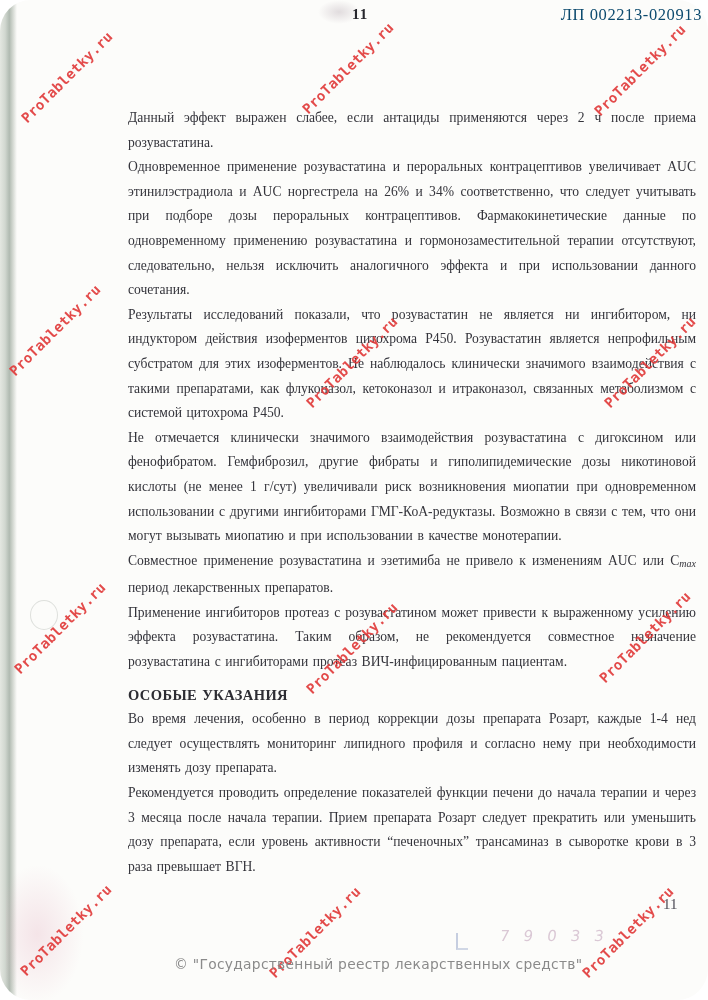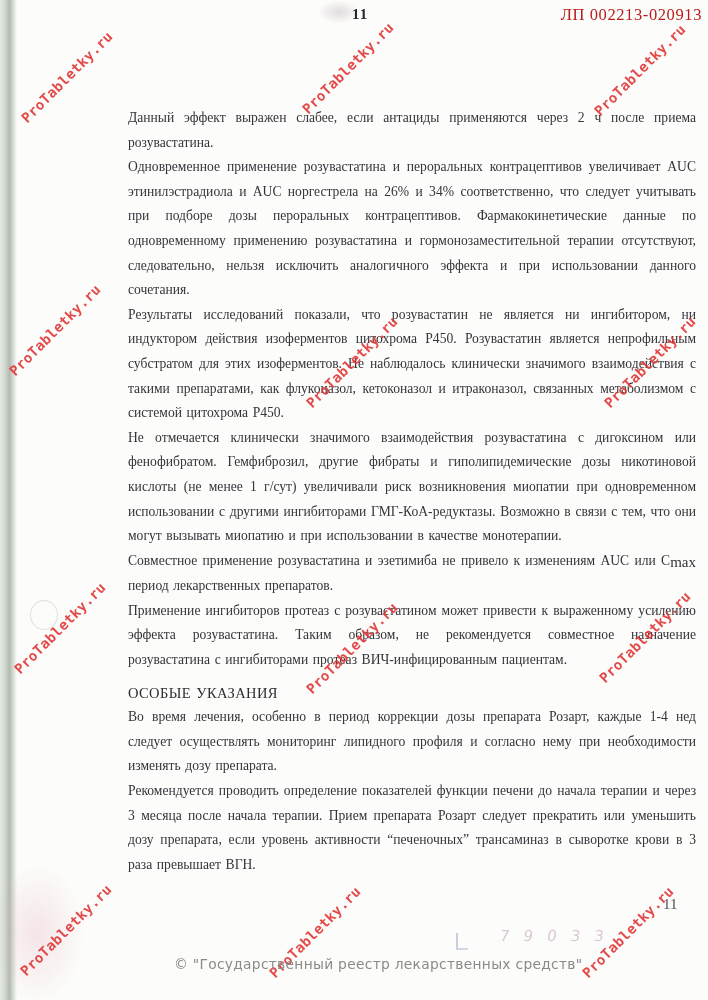--- a/index.html
+++ b/index.html
@@ -1,19 +1,20 @@
 <!DOCTYPE html>
 <html><head>
 <meta charset="utf-8">
 <style>
   html, body { margin:0; padding:0; background:#ffffff; }
   .page {
     position:relative; width:708px; height:1000px;
     background:#fcfcfa; overflow:hidden;
     font-family:"Liberation Serif", serif;
+    border-radius:31px;
   }
   
   .edge-band {
     position:absolute; left:0; top:0; width:17px; height:1000px;
     background:linear-gradient(90deg,#e1e5de 0%,#ccd3cb 30%,#a8b3a9 55%,#d3d8d1 78%,rgba(250,250,248,0) 100%);
     opacity:.9;
   }
   .smudge-top {
     position:absolute; left:318px; top:0; width:42px; height:24px;
     background:radial-gradient(ellipse at center, rgba(198,188,194,.5), rgba(198,188,194,0) 70%);
@@ -25,33 +26,33 @@
   .circle-artifact {
     position:absolute; left:30px; top:600px; width:26px; height:28px;
     border:1.5px solid rgba(165,172,166,.35); border-radius:50%;
   }
   .header-pagenum {
     position:absolute; left:352px; top:6px;
     font-size:15px; font-weight:bold; color:#26262c; letter-spacing:1px;
   }
   .reg-number {
     position:absolute; right:6px; top:5px;
-    font-size:16.5px; color:#b91c1c; letter-spacing:.6px;
+    font-size:16.5px; color:#0c4a6e; letter-spacing:.6px;
   }
   .content {
     position:absolute; left:128px; top:106px; width:568px;
     font-size:13.6px; line-height:24.6px; color:#34343b;
     text-align:justify; word-spacing:1.2px;
   }
   .content p { margin:0; }
   .content h2 {
-    margin:8px 0 0 0; font-size:14.5px; font-weight:normal;
+    margin:8px 0 0 0; font-size:14.5px; font-weight:bold;
     letter-spacing:.4px; color:#2d2d33; text-align:left;
   }
-  .content sub { font-size:15px; vertical-align:-2px; }
+  .content sub { font-size:10px; vertical-align:-2px;font-style:italic; }
   .wm {
     position:absolute; white-space:nowrap;
     font-family:"DejaVu Sans Mono", monospace; font-weight:bold;
     font-size:14px; letter-spacing:.3px; color:#e13c3c; opacity:.92;
     transform:translate(-50%,-50%) rotate(-45deg);
     pointer-events:none;
   }
   .copyright {
     position:absolute; left:174px; top:956px;
     font-family:"DejaVu Sans", sans-serif; font-size:13.8px;

